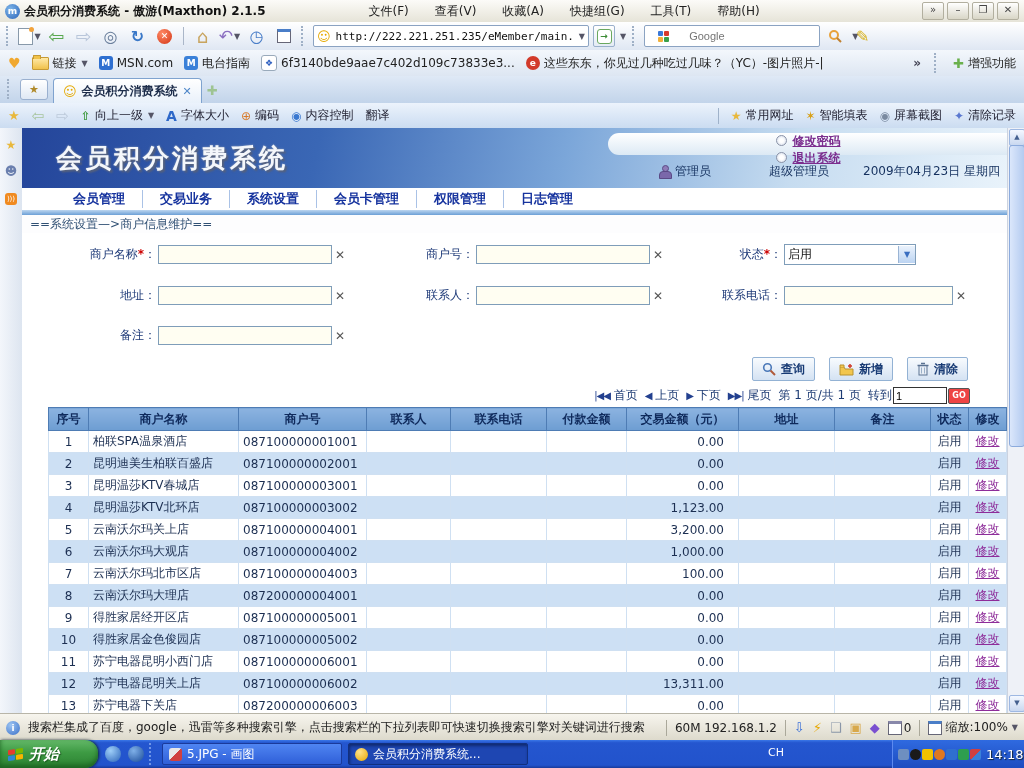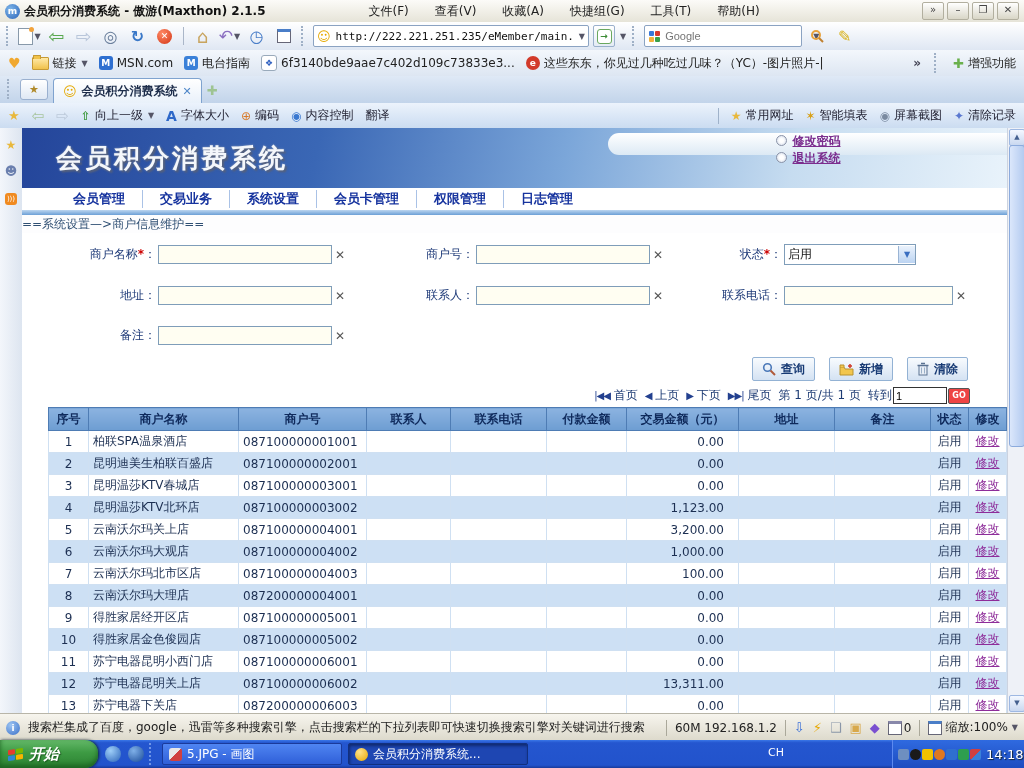--- a/index.html
+++ b/index.html
@@ -26,21 +26,21 @@
   .grip{width:4px;height:20px;border-left:2px dotted #9fb0c6;margin:0 2px;}
   .pageic{width:13px;height:15px;background:#fff;border:1px solid #8899aa;position:relative;}
   .pageic::after{content:"";position:absolute;right:-2px;top:-2px;width:5px;height:5px;background:#f2a33c;border-radius:50%;}
   .caret{font-size:8px;color:#556;margin-left:1px;}
   .stopic{width:15px;height:15px;border-radius:50%;background:radial-gradient(circle at 35% 30%,#ff8a66,#d33414);color:#fff;font-size:9px;font-weight:bold;line-height:15px;text-align:center;}
   .addr{width:268px;height:20px;background:#fff;border:1px solid #8ba3c2;border-radius:2px;padding:0 3px;gap:3px;}
   .addr input{border:none;outline:none;flex:1;font-size:11px;font-family:"DejaVu Sans Mono",monospace;color:#111;background:transparent;}
   .smile{color:#e5a900;font-size:13px;}
   .gobtn{width:20px;height:20px;border:1px solid #9ab0cc;border-radius:2px;background:linear-gradient(#fff,#e4ebf5);display:flex;align-items:center;justify-content:center;}
   .goarr{width:13px;height:13px;border-radius:3px;background:#fff;border:1px solid #6aa85f;color:#3d8c36;font-size:9px;font-weight:bold;line-height:12px;text-align:center;}
-  .searchbox{width:148px;height:20px;background:#fff;border:1px solid #8ba3c2;border-radius:2px;padding:0 4px;gap:3px;}
+  .searchbox{width:148px;height:20px;background:#fff;border:1px solid #8ba3c2;border-radius:2px;padding:0 13px;gap:18px;}
   .searchbox input{border:none;outline:none;flex:1;font-size:11px;color:#999;background:transparent;}
   .glogo{display:grid;grid-template-columns:5px 5px;grid-template-rows:5px 5px;gap:1px;}
   .glogo i{border-radius:1px;}
   .glogo i:nth-child(1){background:#3a78d8}.glogo i:nth-child(2){background:#d83a2e}
   .glogo i:nth-child(3){background:#f2b13a}.glogo i:nth-child(4){background:#3aa04a}
 
   
   #bookmarks{top:50px;height:26px;background:linear-gradient(#f3f7fc,#dde6f2);border-bottom:1px solid #c2cddd;padding:0 8px;gap:11px;color:#222;}
   .bk{gap:4px;}
   .ic14{width:14px;height:14px;border-radius:3px;color:#fff;font-size:9px;font-weight:bold;display:flex;align-items:center;justify-content:center;}
@@ -78,21 +78,21 @@
   .userrow{position:absolute;right:8px;top:33px;height:20px;display:flex;align-items:center;gap:0;color:#14305e;}
   .person{width:11px;height:12px;position:relative;margin-right:5px;}
   .person::before{content:"";position:absolute;left:3px;top:0;width:5px;height:5px;border-radius:50%;background:#8e7bb8;border:1px solid #5a4a86;}
   .person::after{content:"";position:absolute;left:0;top:6px;width:11px;height:6px;border-radius:4px 4px 0 0;background:#7a68aa;border:1px solid #5a4a86;}
 
   
   #nav{height:22px;display:flex;align-items:center;padding-left:34px;background:#fff;}
   .navitem{font-weight:bold;color:#16339e;font-size:13px;padding:0 17px;cursor:pointer;}
   .navitem + .navitem{border-left:1px solid #aac2e6;}
   #navstrip{height:5px;background:linear-gradient(#bdd6f0,#6b9fd6);}
-  #breadcrumb{height:18px;line-height:18px;padding-left:0;color:#2f4f73;background:#fdfdfe;}
+  #breadcrumb{height:18px;line-height:18px;padding-left:8px;color:#2f4f73;background:#fdfdfe;}
 
   
   #form{display:grid;grid-template-columns:128px 190px 128px 190px 118px 200px;row-gap:21px;align-items:center;padding:11px 0 8px 8px;}
   .flabel{text-align:right;color:#1e3a78;padding-right:2px;}
   .req{color:#cc0000;font-weight:bold;}
   .fld{display:flex;align-items:center;gap:3px;}
   .fld input{width:168px;height:17px;border:1px solid #7f9db9;background:#fffef2;font-size:12px;padding:0 2px;}
   .clearx{color:#555;font-weight:bold;font-size:12px;cursor:pointer;}
   .fsel{width:130px;height:19px;border:1px solid #7f9db9;background:#fff;display:flex;align-items:center;}
   .fsel .val{flex:1;padding-left:3px;color:#111;}
@@ -307,20 +307,28 @@
     <span class="sic"><i style="display:inline-block;width:12px;height:12px;background:#f08a20;border-radius:3px;color:#fff;font-size:7px;font-style:normal;text-align:center;line-height:12px;">)))</i></span>
   </div>
 
   <div id="page">
 
     <div id="banner">
       <div class="big">会员积分消费系统</div>
       <div class="linkstrip">
         <span><span class="circ"></span><span class="plink">修改密码</span></span>
         <span><span class="circ"></span><span class="plink">退出系统</span></span>
+      </div>
+      <div class="userrow">
+        <span class="person"></span>
+        <span>管理员</span>
+        <span style="width:58px;"></span>
+        <span>超级管理员</span>
+        <span style="width:34px;"></span>
+        <span>2009年04月23日 星期四</span>
       </div>
     </div>
 
     <div id="nav">
         <span class="navitem">会员管理</span>
         <span class="navitem">交易业务</span>
         <span class="navitem">系统设置</span>
         <span class="navitem">会员卡管理</span>
         <span class="navitem">权限管理</span>
         <span class="navitem">日志管理</span>

